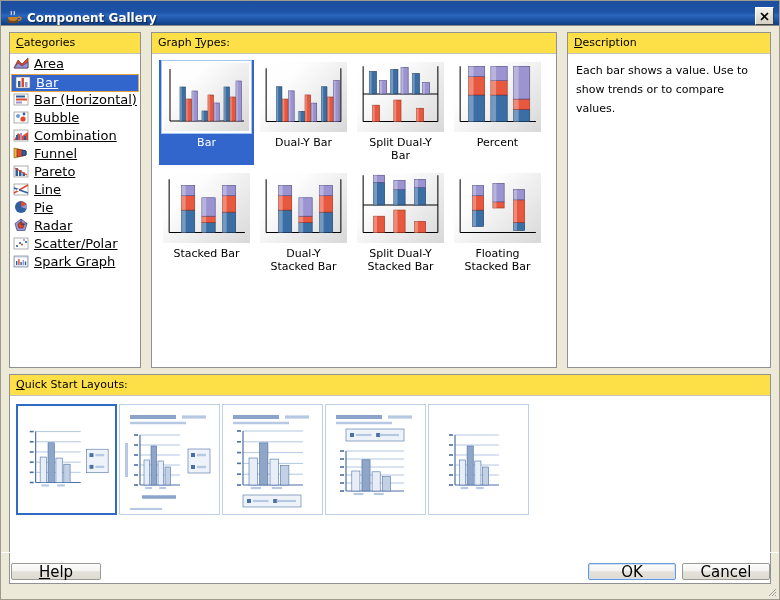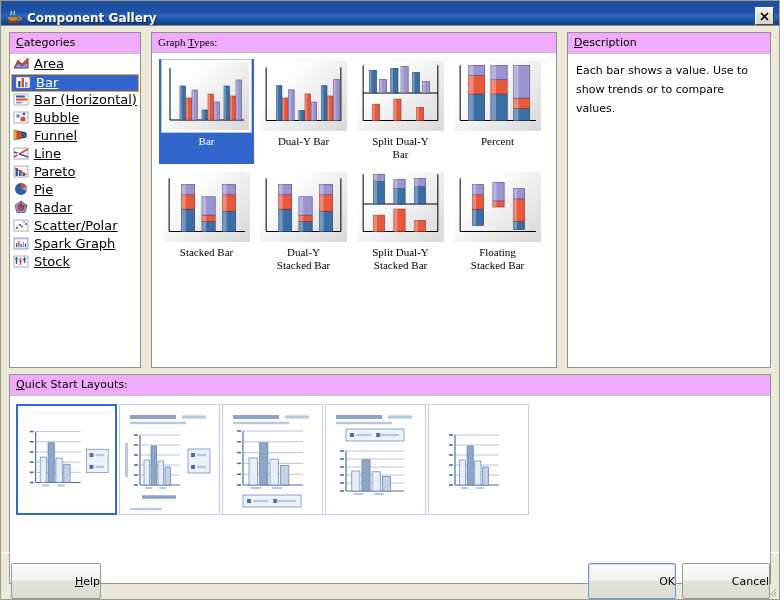--- a/index.html
+++ b/index.html
@@ -65,21 +65,21 @@
   }
 
   
   .group {
     background: #ffffff;
     border: 1px solid #919191;
     box-sizing: border-box;
     display: flex; flex-direction: column;
   }
   .group-header {
-    background: #f0abfc;
+    background: #fde047;
     border-bottom: 1px solid #c3c3bb;
     padding: 3px 6px 4px 6px;
     font-size: 11px;
     color: #000;
     flex: 0 0 auto;
   }
   .group-body { flex: 1 1 auto; position: relative; overflow: hidden; background:#fff; }
 
   
   .categories { width: 132px; flex: 0 0 132px; margin-right: 10px; }
@@ -99,21 +99,21 @@
     border: 1px solid #e8a33d;
     box-sizing: border-box;
     margin: 0 1px;
   }
 
   
   .mini-icon { width: 16px; height: 14px; flex: 0 0 16px; position: relative; }
   .mini-icon svg { display:block; }
 
   
-  .graphtypes { flex: 1 1 auto; margin-right: 10px; min-width: 0; font-family: Liberation Serif, serif; }
+  .graphtypes { flex: 1 1 auto; margin-right: 10px; min-width: 0; }
   .gt-grid {
     display: flex; flex-wrap: wrap;
     padding: 6px 0 0 6px;
   }
   .gt-cell {
     width: 95px; margin: 0 1px 6px 1px;
     display: flex; flex-direction: column; align-items: center;
     cursor: pointer;
   }
   .gt-cell .thumb-wrap {
@@ -162,27 +162,27 @@
 
   
   .buttonbar {
     position: absolute;
     left: 0; right: 0; bottom: 0;
     height: 46px;
     border-top: 1px solid #ffffff;
   }
   .btn {
     position: absolute;
-    height: 36px; top: 10px;
+    height: 17px; top: 10px;
     background: linear-gradient(to bottom,#fdfdfd 0%,#f4f3f0 45%,#e3e1da 52%,#dedbd2 100%);
     border: 1px solid #9a9a94;
     border-radius: 2px;
     box-sizing: border-box;
-    font-size: 11px; color: #000;
-    display: flex; align-items: center; justify-content: flex-end;
+    font-size: 15px; color: #000;
+    display: flex; align-items: center; justify-content: center;
     cursor: pointer;
   }
   .btn.help   { left: 10px;  width: 90px; }
   .btn.ok     { left: 587px; width: 88px; border: 1px solid #6a9ad6; box-shadow: inset 0 0 0 1px #cfe0f5; }
   .btn.cancel { left: 681px; width: 88px; }
 
   .grip {
     position: absolute; right: 2px; bottom: 2px;
     width: 12px; height: 12px;
   }
@@ -260,49 +260,61 @@
                     <circle cx="5" cy="6" r="2" fill="#6f9fd0"></circle>
                     <circle cx="10" cy="9" r="2.6" fill="#e0492e"></circle>
                     <circle cx="11" cy="4" r="1.4" fill="#2f5f9e"></circle>
                   </svg>
                 </span>
                 <span class="cat-label">Bubble</span>
               </div>
               <div class="cat-item">
                 <span class="mini-icon">
                   <svg width="16" height="14" viewBox="0 0 16 14">
+                    <rect x="1" y="2" width="14" height="11" fill="#ffffff" stroke="#7a7a7a" stroke-width="0.6"></rect>
+                    <polygon points="1,12 5,5 9,8 15,4 15,12" fill="#e0492e"></polygon>
+                    <rect x="3" y="7" width="2" height="5" fill="#2f5f9e"></rect>
+                    <rect x="7" y="5" width="2" height="7" fill="#9b94d0"></rect>
+                    <rect x="11" y="8" width="2" height="4" fill="#2f5f9e"></rect>
+                  </svg>
+                </span>
+                <span class="cat-label">Combination</span>
+              </div>
+              <div class="cat-item">
+                <span class="mini-icon">
+                  <svg width="16" height="14" viewBox="0 0 16 14">
                     <polygon points="1,2 13,5 13,9 1,12" fill="#e8b83d" stroke="#8a6a12" stroke-width="0.7"></polygon>
                     <polygon points="4,3 13,5 13,9 4,11" fill="#e0492e" stroke="#8a2a18" stroke-width="0.7"></polygon>
                     <polygon points="9,4 13,5 13,9 9,10" fill="#2f5f9e" stroke="#1a3a6a" stroke-width="0.7"></polygon>
                   </svg>
                 </span>
                 <span class="cat-label">Funnel</span>
-              </div>
-              <div class="cat-item">
-                <span class="mini-icon">
-                  <svg width="16" height="14" viewBox="0 0 16 14">
-                    <rect x="1" y="2" width="14" height="11" fill="#ffffff" stroke="#7a7a7a" stroke-width="0.6"></rect>
-                    <line x1="1" y1="11" x2="15" y2="3" stroke="#e0492e" stroke-width="1.6"></line>
-                    <line x1="1" y1="6" x2="15" y2="11" stroke="#2f5f9e" stroke-width="1.6"></line>
-                    <circle cx="5" cy="8.2" r="1.1" fill="#ffffff"></circle>
-                  </svg>
-                </span>
-                <span class="cat-label">Line</span>
               </div>
               <div class="cat-item">
                 <span class="mini-icon">
                   <svg width="16" height="14" viewBox="0 0 16 14">
                     <rect x="1" y="2" width="14" height="11" fill="#ffffff" stroke="#7a7a7a" stroke-width="0.6"></rect>
                     <rect x="2.5" y="4" width="2.5" height="8" fill="#2f5f9e"></rect>
                     <rect x="6" y="6" width="2.5" height="6" fill="#2f5f9e"></rect>
                     <rect x="9.5" y="8.5" width="2.5" height="3.5" fill="#2f5f9e"></rect>
                     <line x1="2" y1="4" x2="14" y2="11" stroke="#e0492e" stroke-width="1.4"></line>
                   </svg>
                 </span>
                 <span class="cat-label">Pareto</span>
+              </div>
+              <div class="cat-item">
+                <span class="mini-icon">
+                  <svg width="16" height="14" viewBox="0 0 16 14">
+                    <rect x="1" y="2" width="14" height="11" fill="#ffffff" stroke="#7a7a7a" stroke-width="0.6"></rect>
+                    <line x1="1" y1="11" x2="15" y2="3" stroke="#e0492e" stroke-width="1.6"></line>
+                    <line x1="1" y1="6" x2="15" y2="11" stroke="#2f5f9e" stroke-width="1.6"></line>
+                    <circle cx="5" cy="8.2" r="1.1" fill="#ffffff"></circle>
+                  </svg>
+                </span>
+                <span class="cat-label">Line</span>
               </div>
               <div class="cat-item">
                 <span class="mini-icon">
                   <svg width="16" height="14" viewBox="0 0 16 14">
                     <circle cx="8" cy="7" r="6" fill="#2f5f9e"></circle>
                     <polygon points="8,7 8,1 14,4" fill="#e0492e"></polygon>
                     <polygon points="8,7 14,4 14,9" fill="#9b94d0"></polygon>
                   </svg>
                 </span>
                 <span class="cat-label">Pie</span>
@@ -337,34 +349,20 @@
                     <rect x="1" y="2" width="14" height="11" fill="#dfe6ef" stroke="#5a6a8a" stroke-width="0.6"></rect>
                     <rect x="2" y="4" width="12" height="7" fill="#ffffff"></rect>
                     <rect x="3" y="7" width="1.4" height="4" fill="#2f5f9e"></rect>
                     <rect x="5.2" y="5" width="1.4" height="6" fill="#e0492e"></rect>
                     <rect x="7.4" y="8" width="1.4" height="3" fill="#2f5f9e"></rect>
                     <rect x="9.6" y="6" width="1.4" height="5" fill="#9b94d0"></rect>
                     <rect x="11.8" y="7.5" width="1.4" height="3.5" fill="#2f5f9e"></rect>
                   </svg>
                 </span>
                 <span class="cat-label">Spark Graph</span>
-              </div>
-              <div class="cat-item">
-                <span class="mini-icon">
-                  <svg width="16" height="14" viewBox="0 0 16 14">
-                    <rect x="1" y="2" width="14" height="11" fill="#ffffff" stroke="#7a7a7a" stroke-width="0.6"></rect>
-                    <line x1="3.5" y1="3" x2="3.5" y2="10" stroke="#2f5f9e" stroke-width="1.4"></line>
-                    <line x1="2" y1="5" x2="5" y2="5" stroke="#2f5f9e" stroke-width="1.2"></line>
-                    <line x1="7.5" y1="4" x2="7.5" y2="11" stroke="#e0492e" stroke-width="1.4"></line>
-                    <line x1="6" y1="7" x2="9" y2="7" stroke="#e0492e" stroke-width="1.2"></line>
-                    <line x1="11.5" y1="3" x2="11.5" y2="9" stroke="#2f5f9e" stroke-width="1.4"></line>
-                    <line x1="10" y1="5.5" x2="13" y2="5.5" stroke="#2f5f9e" stroke-width="1.2"></line>
-                  </svg>
-                </span>
-                <span class="cat-label">Stock</span>
               </div>
             </div>
         </div>
       </div>
 
       <div class="group graphtypes">
         <div class="group-header">
           <span>Graph </span><u class="mn">T</u><span>ypes:</span>
         </div>
         <div class="group-body">

